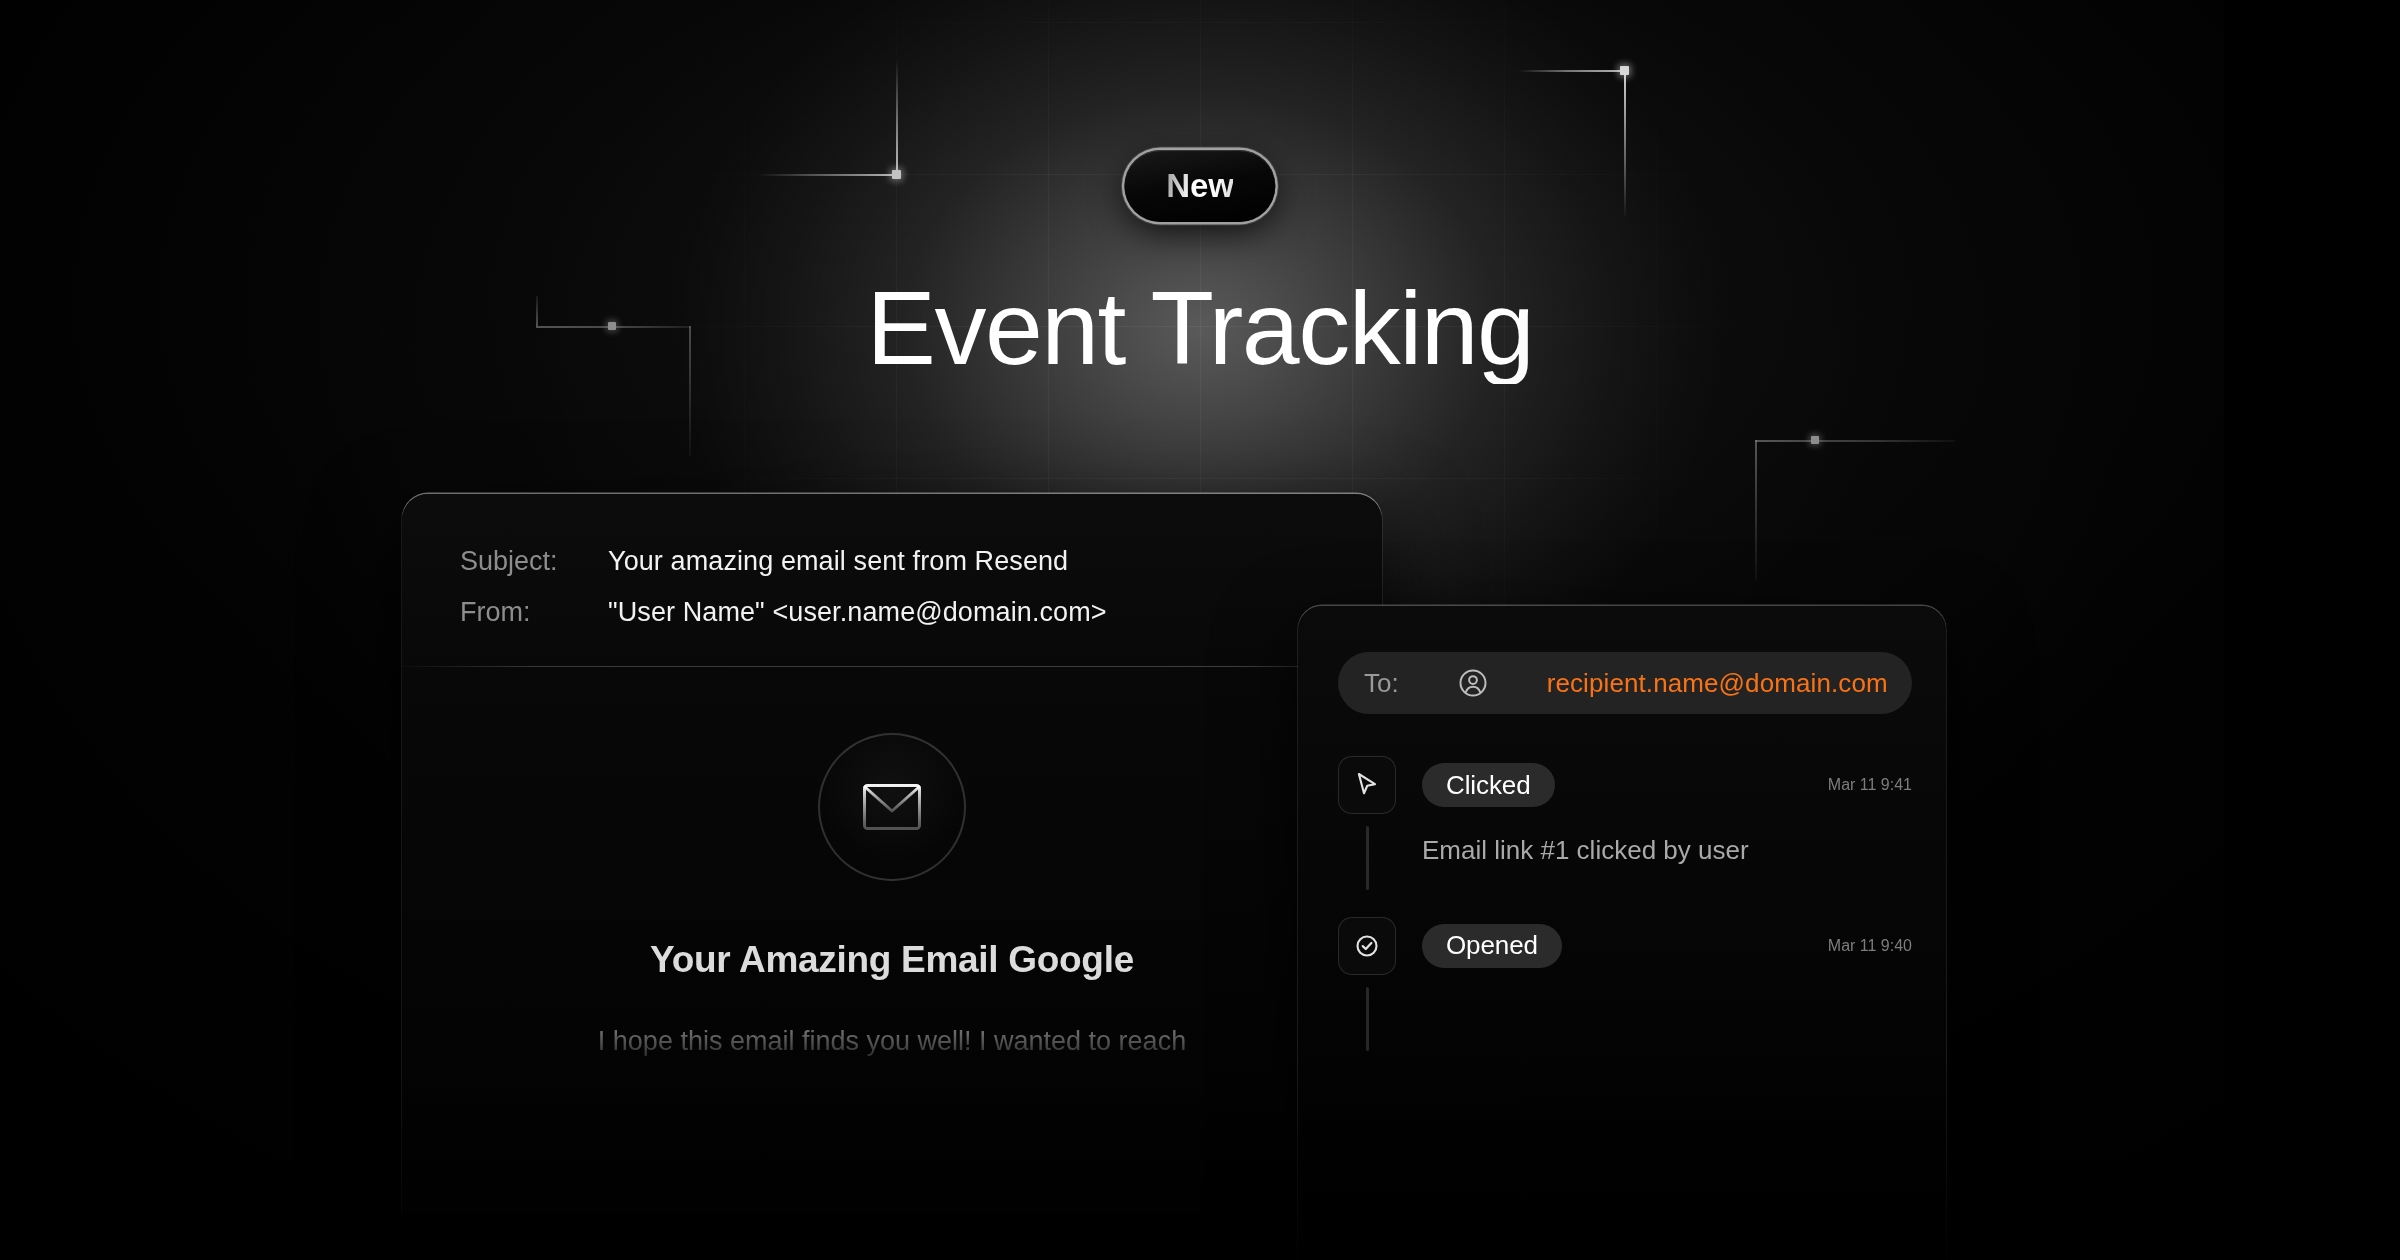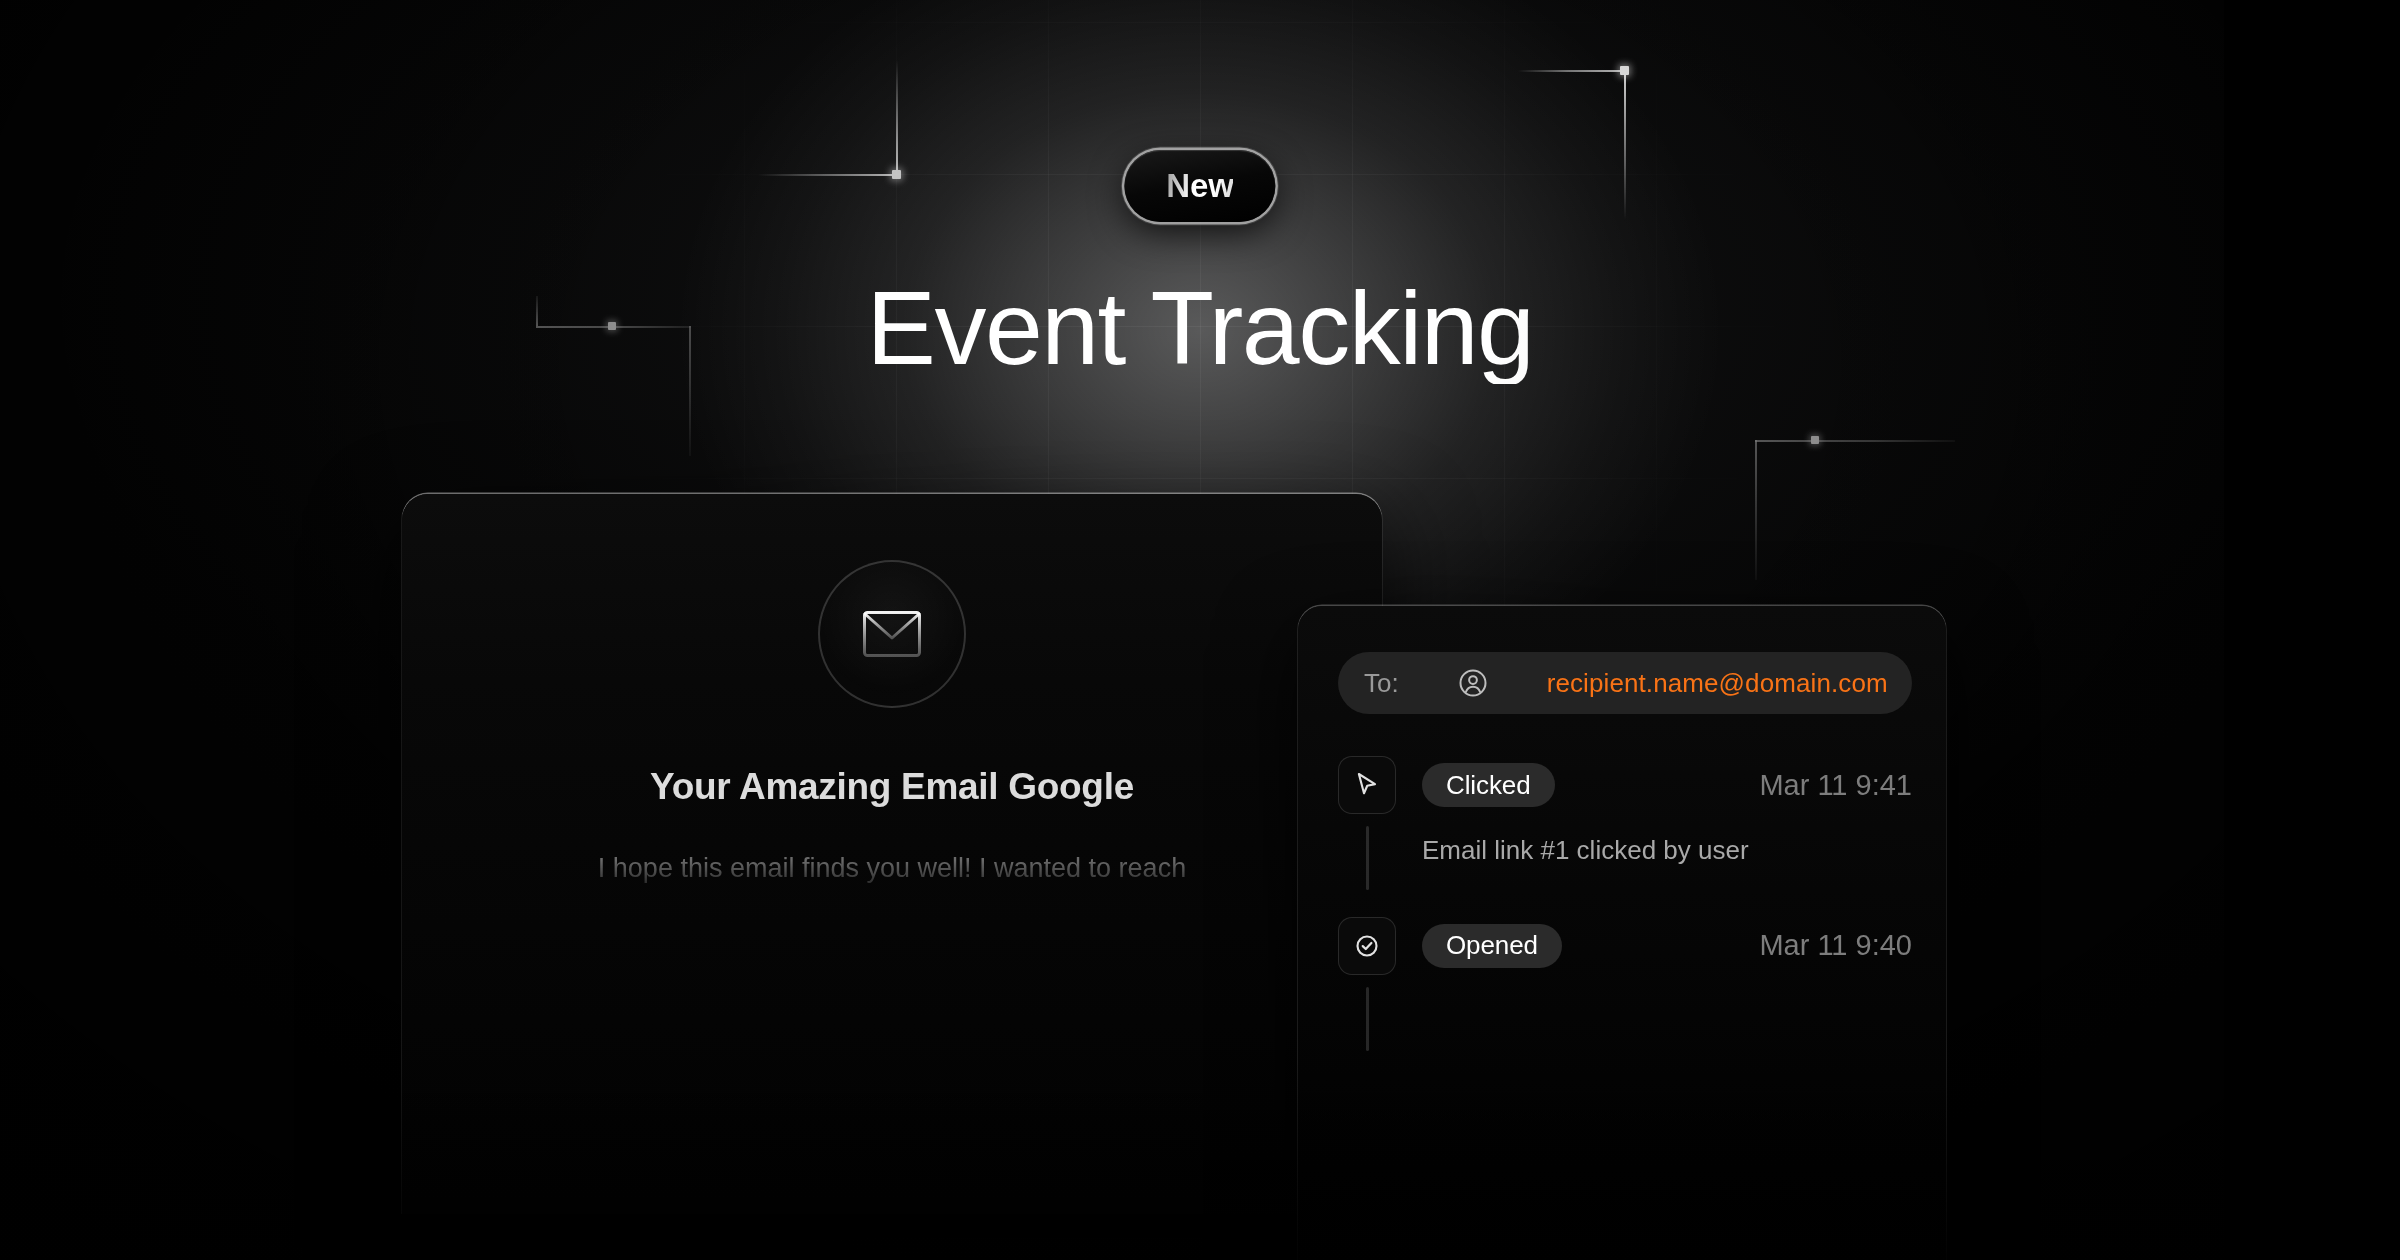--- a/index.html
+++ b/index.html
@@ -215,21 +215,21 @@
     position:absolute; left:28px; top:70px; width:3px; height:64px;
     background:rgba(255,255,255,.14); border-radius:2px;
   }
 
   .tl-head{ display:flex; align-items:center; justify-content:space-between; height:58px; padding-right:34px; }
   .tl-chip{
     display:inline-flex; align-items:center; height:44px; padding:0 24px;
     border-radius:22px; background:#2b2b2b;
     color:#ffffff; font-size:26px; letter-spacing:-.1px;
   }
-  .tl-time{ color:#7d7d7d; font-size:29px; }
+  .tl-time{ color:#7d7d7d; font-size:16px; }
   .tl-desc{
     margin-top:18px; padding-right:20px;
     font-size:26px; color:#a9a9a9; line-height:1.42;
   }
   .tl-desc.fading{
     color:#8a8a8a;
     -webkit-mask-image:linear-gradient(to bottom, #000 0%, #000 24%, rgba(0,0,0,.45) 62%, rgba(0,0,0,.05) 100%);
     mask-image:linear-gradient(to bottom, #000 0%, #000 24%, rgba(0,0,0,.45) 62%, rgba(0,0,0,.05) 100%);
   }
 
@@ -272,20 +272,34 @@
   <div class="bg-vignette"></div>
 
   <div class="hero">
     <div class="badge">
       <span>New</span>
     </div>
     <h1 class="hero-title">Event Tracking</h1>
   </div>
 
   <div class="email-card">
+    <div class="email-head">
+
+      <div class="email-row">
+        <div class="email-label">Subject:</div>
+        <div class="email-value">Your amazing email sent from Resend</div>
+      </div>
+
+      <div class="email-row">
+        <div class="email-label">From:</div>
+        <div class="email-value">"User Name" &lt;user.name@domain.com&gt;</div>
+      </div>
+
+      <div class="email-div"></div>
+    </div>
 
     <div class="email-body">
       <div class="env-ring">
         <span>
           <svg viewBox="0 0 58 46" fill="none" xmlns="http://www.w3.org/2000/svg">
             <defs>
               <linearGradient id="envg" x1="0" y1="0" x2="0" y2="1">
                 <stop offset="0" stop-color="#ffffff" stop-opacity="0.95"></stop>
                 <stop offset="1" stop-color="#8c8c8c" stop-opacity="0.55"></stop>
               </linearGradient>

